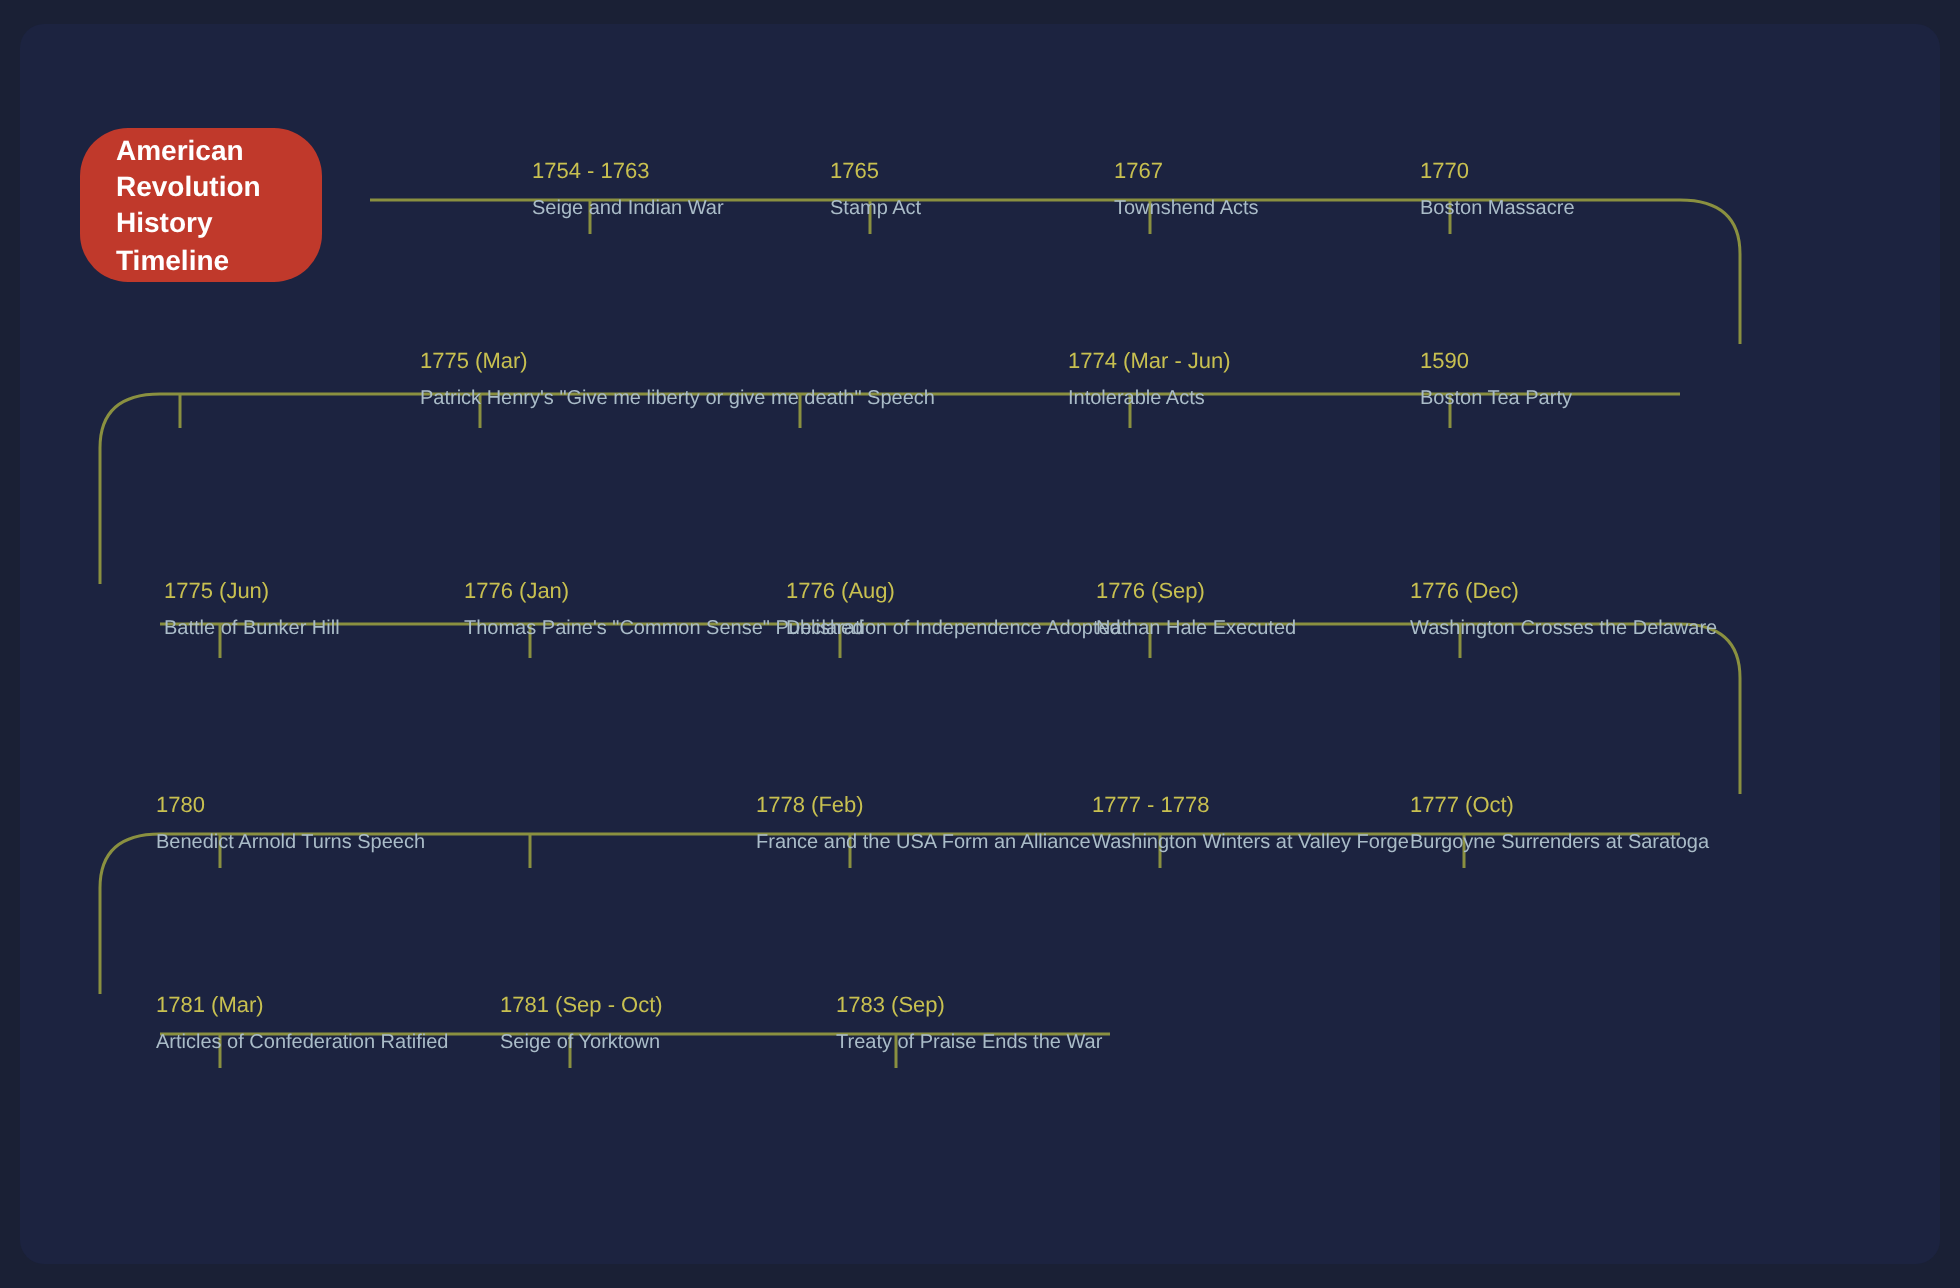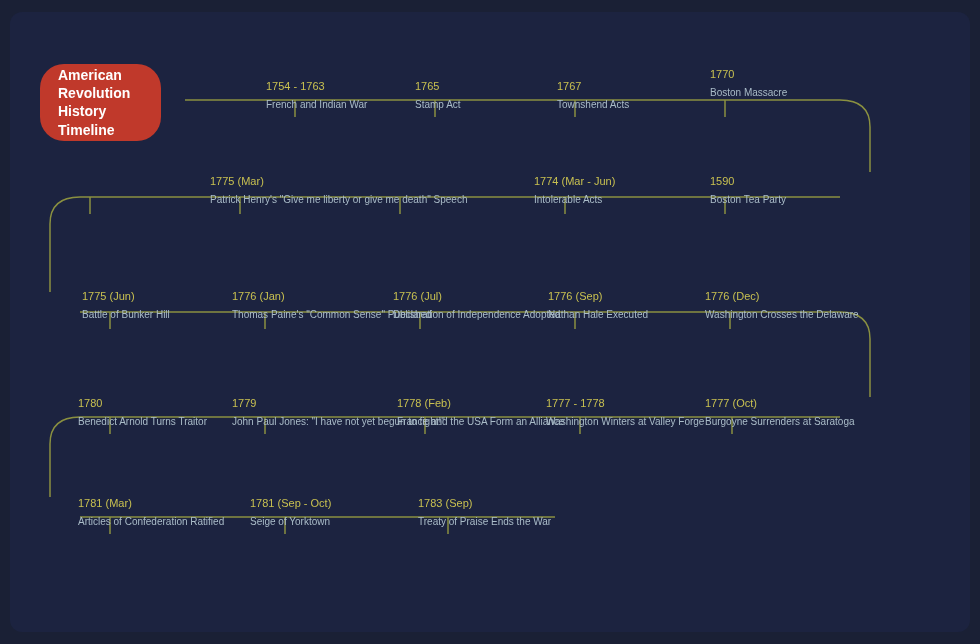--- a/index.html
+++ b/index.html
@@ -111,31 +111,31 @@
     <line x1="570" y1="405" x2="570" y2="422" stroke="#8a9040" stroke-width="1.5"></line>
     <line x1="722" y1="405" x2="722" y2="422" stroke="#8a9040" stroke-width="1.5"></line>
 
     <line x1="100" y1="505" x2="100" y2="522" stroke="#8a9040" stroke-width="1.5"></line>
     <line x1="275" y1="505" x2="275" y2="522" stroke="#8a9040" stroke-width="1.5"></line>
     <line x1="438" y1="505" x2="438" y2="522" stroke="#8a9040" stroke-width="1.5"></line>
   </svg>
 
   <div class="event" style="left:256px; top:68px">
     <span class="year">1754 - 1763</span>
-    <span class="desc">French and Indian War</span>
+    <span class="desc">Seige and Indian War</span>
   </div>
   <div class="event" style="left:405px; top:68px">
     <span class="year">1765</span>
     <span class="desc">Stamp Act</span>
   </div>
   <div class="event" style="left:547px; top:68px">
     <span class="year">1767</span>
     <span class="desc">Townshend Acts</span>
   </div>
-  <div class="event" style="left:700px; top:56px">
+  <div class="event" style="left:700px; top:68px">
     <span class="year">1770</span>
     <span class="desc">Boston Massacre</span>
   </div>
 
   <div class="event" style="left:200px; top:163px">
     <span class="year">1775 (Mar)</span>
     <span class="desc">Patrick Henry's "Give me liberty or give me death" Speech</span>
   </div>
   <div class="event" style="left:524px; top:163px">
     <span class="year">1774 (Mar - Jun)</span>
@@ -148,41 +148,37 @@
 
   <div class="event" style="left:72px; top:278px">
     <span class="year">1775 (Jun)</span>
     <span class="desc">Battle of Bunker Hill</span>
   </div>
   <div class="event" style="left:222px; top:278px">
     <span class="year">1776 (Jan)</span>
     <span class="desc">Thomas Paine's "Common Sense" Published</span>
   </div>
   <div class="event" style="left:383px; top:278px">
-    <span class="year">1776 (Jul)</span>
+    <span class="year">1776 (Aug)</span>
     <span class="desc">Declaration of Independence Adopted</span>
   </div>
   <div class="event" style="left:538px; top:278px">
     <span class="year">1776 (Sep)</span>
     <span class="desc">Nathan Hale Executed</span>
   </div>
   <div class="event" style="left:695px; top:278px">
     <span class="year">1776 (Dec)</span>
     <span class="desc">Washington Crosses the Delaware</span>
   </div>
 
   <div class="event" style="left:68px; top:385px">
     <span class="year">1780</span>
-    <span class="desc">Benedict Arnold Turns Traitor</span>
-  </div>
-  <div class="event" style="left:222px; top:385px">
-    <span class="year">1779</span>
-    <span class="desc">John Paul Jones: "I have not yet begun to fight!"</span>
-  </div>
-  <div class="event" style="left:387px; top:385px">
+    <span class="desc">Benedict Arnold Turns Speech</span>
+  </div>
+  <div class="event" style="left:368px; top:385px">
     <span class="year">1778 (Feb)</span>
     <span class="desc">France and the USA Form an Alliance</span>
   </div>
   <div class="event" style="left:536px; top:385px">
     <span class="year">1777 - 1778</span>
     <span class="desc">Washington Winters at Valley Forge</span>
   </div>
   <div class="event" style="left:695px; top:385px">
     <span class="year">1777 (Oct)</span>
     <span class="desc">Burgoyne Surrenders at Saratoga</span>

